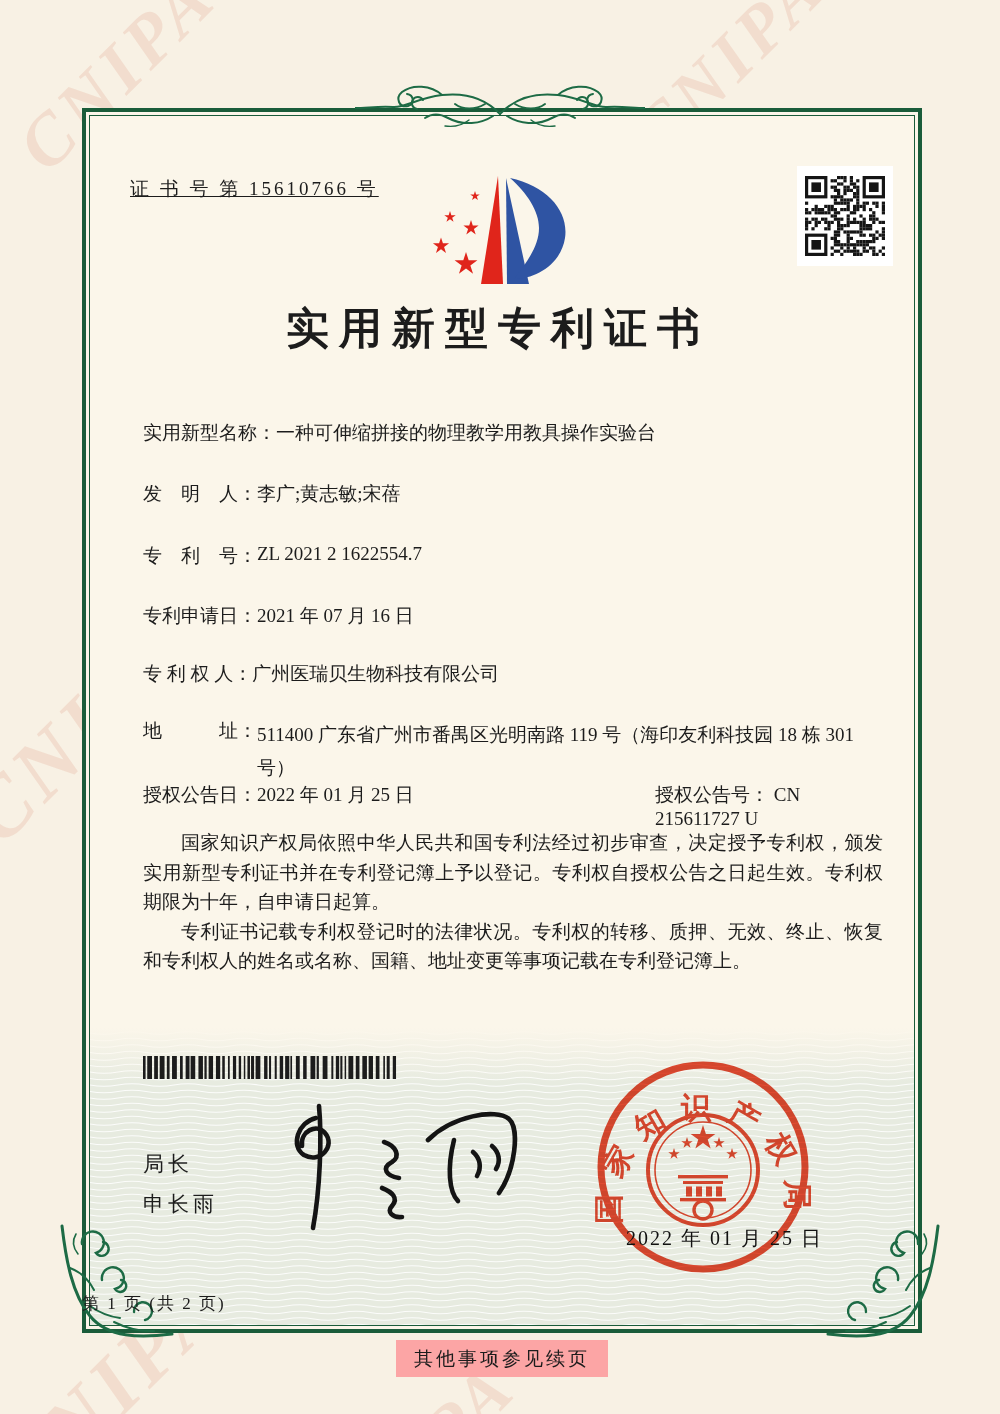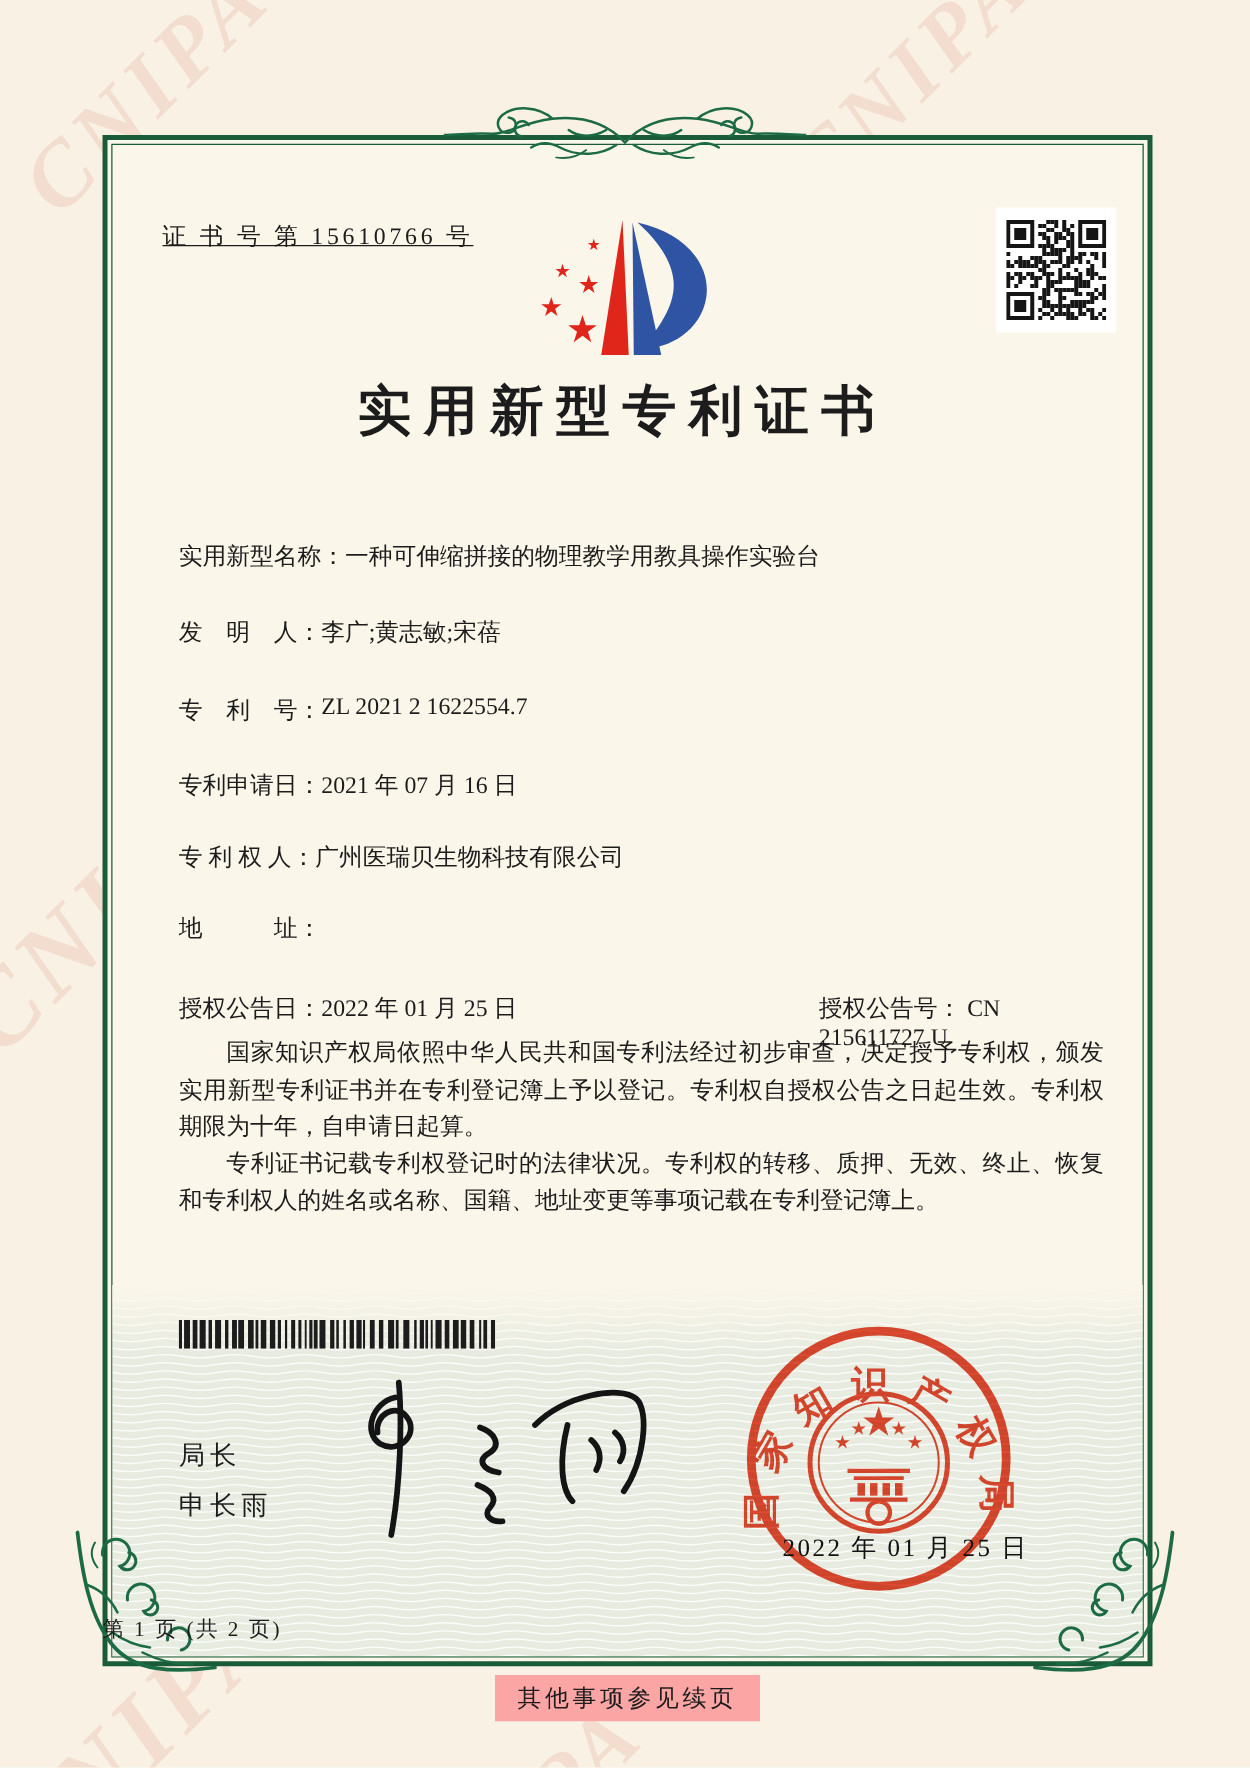--- a/index.html
+++ b/index.html
@@ -19,21 +19,21 @@
   
   .waves-panel{position:absolute;left:90px;top:1028px;width:824px;height:297px;
                background:#e7ebe0;overflow:hidden;}
   .waves-fade{position:absolute;left:90px;top:1028px;width:824px;height:55px;
               background:linear-gradient(#fbf6ea,rgba(251,246,234,0));}
   .cert-no{position:absolute;left:130px;top:176px;font-size:19px;letter-spacing:3px;text-decoration:underline;}
   .qr-box{position:absolute;left:797px;top:166px;width:96px;height:100px;background:#fff;}
   .qr-box svg{position:absolute;left:8px;top:10px;}
   .title{position:absolute;left:82px;top:300px;width:832px;text-align:center;
          font-size:43px;font-weight:bold;letter-spacing:10px;}
-  .row{position:absolute;left:143px;font-size:19px;white-space:nowrap;display:flex;margin-top:12px;}
+  .row{position:absolute;left:143px;font-size:19px;white-space:nowrap;display:flex;}
   .row .lbl{white-space:nowrap;}
   .row .val{white-space:normal;}
   .addr-val{width:610px;line-height:33px;}
   .grant2{position:absolute;left:512px;top:0;}
   .body-text{position:absolute;left:143px;top:816px;width:740px;font-size:19px;
              line-height:29.5px;text-align:justify;margin-top:12px;}
   .body-text p{margin:0;text-indent:2em;}
   .barcode{position:absolute;left:143px;top:1056px;}
   .signer{position:absolute;left:143px;font-size:21px;letter-spacing:4px;}
   .sig{position:absolute;left:268px;top:1098px;}
@@ -414,20 +414,21 @@
 <div class="row" style="top:603px;">
   <span class="lbl">专利申请日：</span>
   <span class="val">2021 年 07 月 16 日</span>
 </div>
 <div class="row" style="top:661px;justify-content:center;">
   <span class="lbl">专 利 权 人：</span>
   <span class="val">广州医瑞贝生物科技有限公司</span>
 </div>
 <div class="row" style="top:718px;justify-content:space-between;">
   <span class="lbl">地　　　址：</span>
+  <span class="val addr-val">511400 广东省广州市番禺区光明南路 119 号（海印友利科技园 18 栋 301 号）</span>
 </div>
 <div class="row" style="top:782px;width:740px;">
   <span class="lbl">授权公告日：</span>
   <span class="val">2022 年 01 月 25 日</span>
   <span class="grant2">
     <span class="lbl">授权公告号：</span>
     <span class="val">CN 215611727 U</span>
   </span>
 </div>
 

